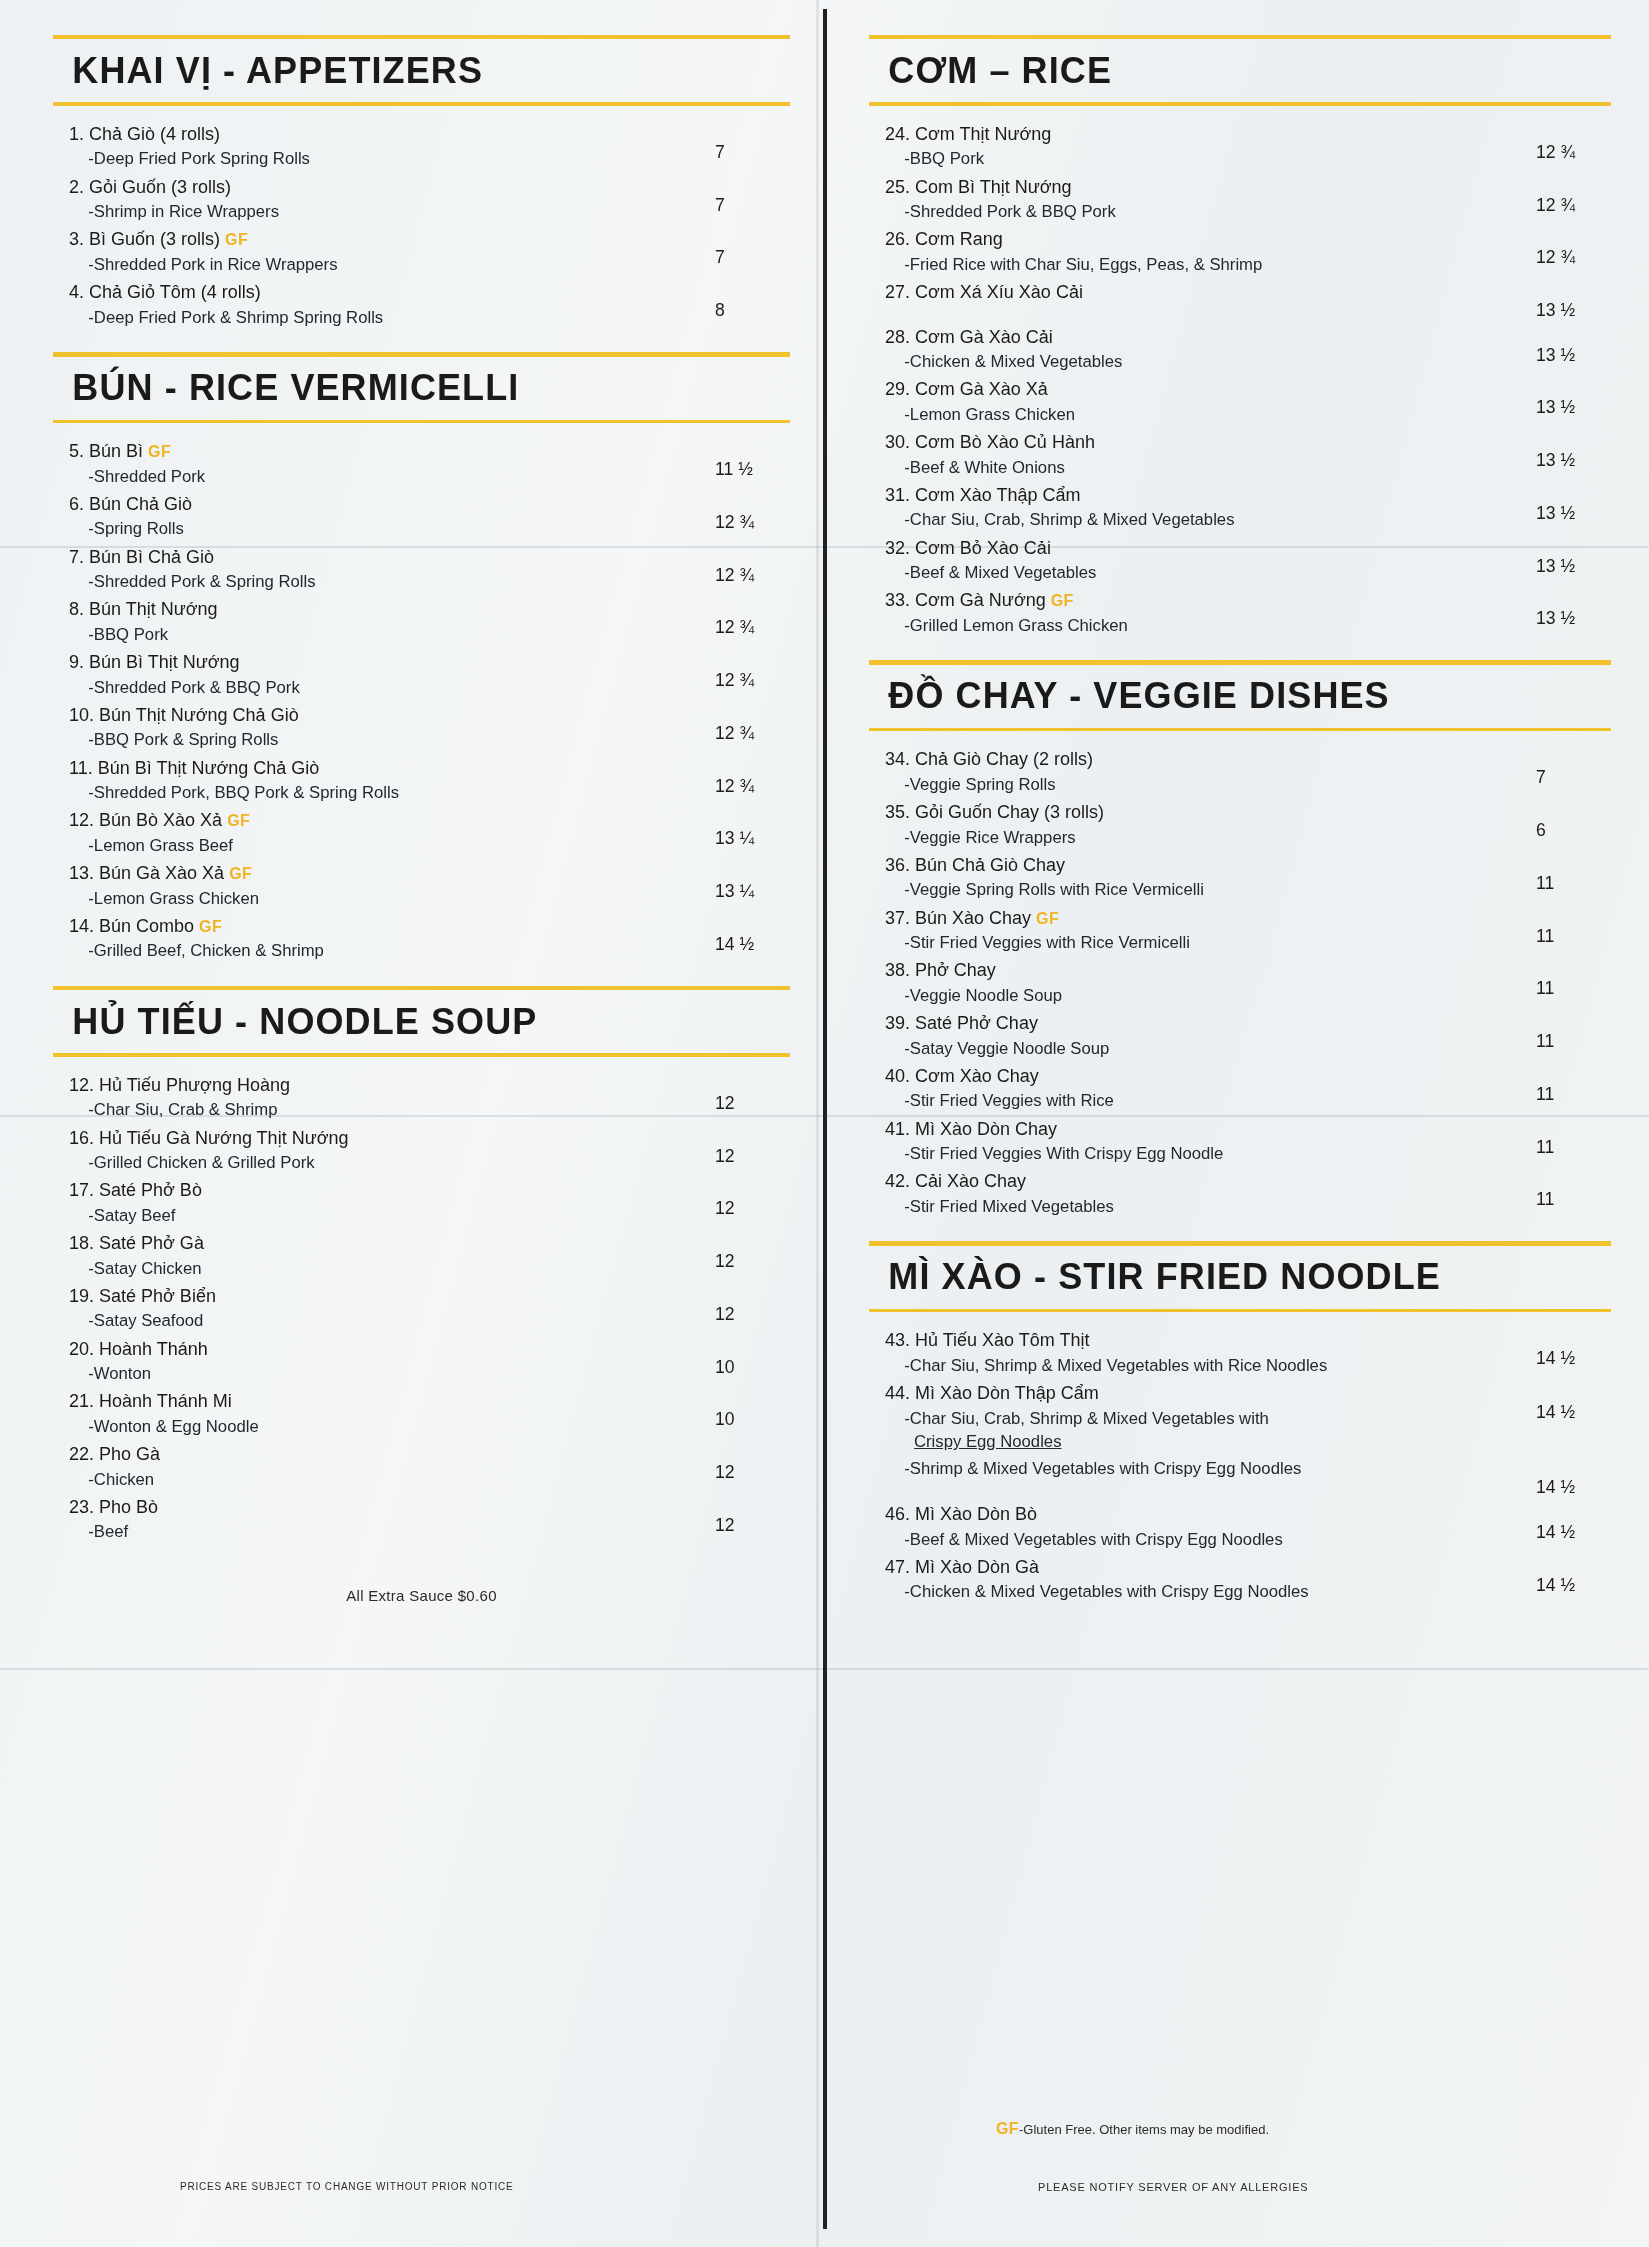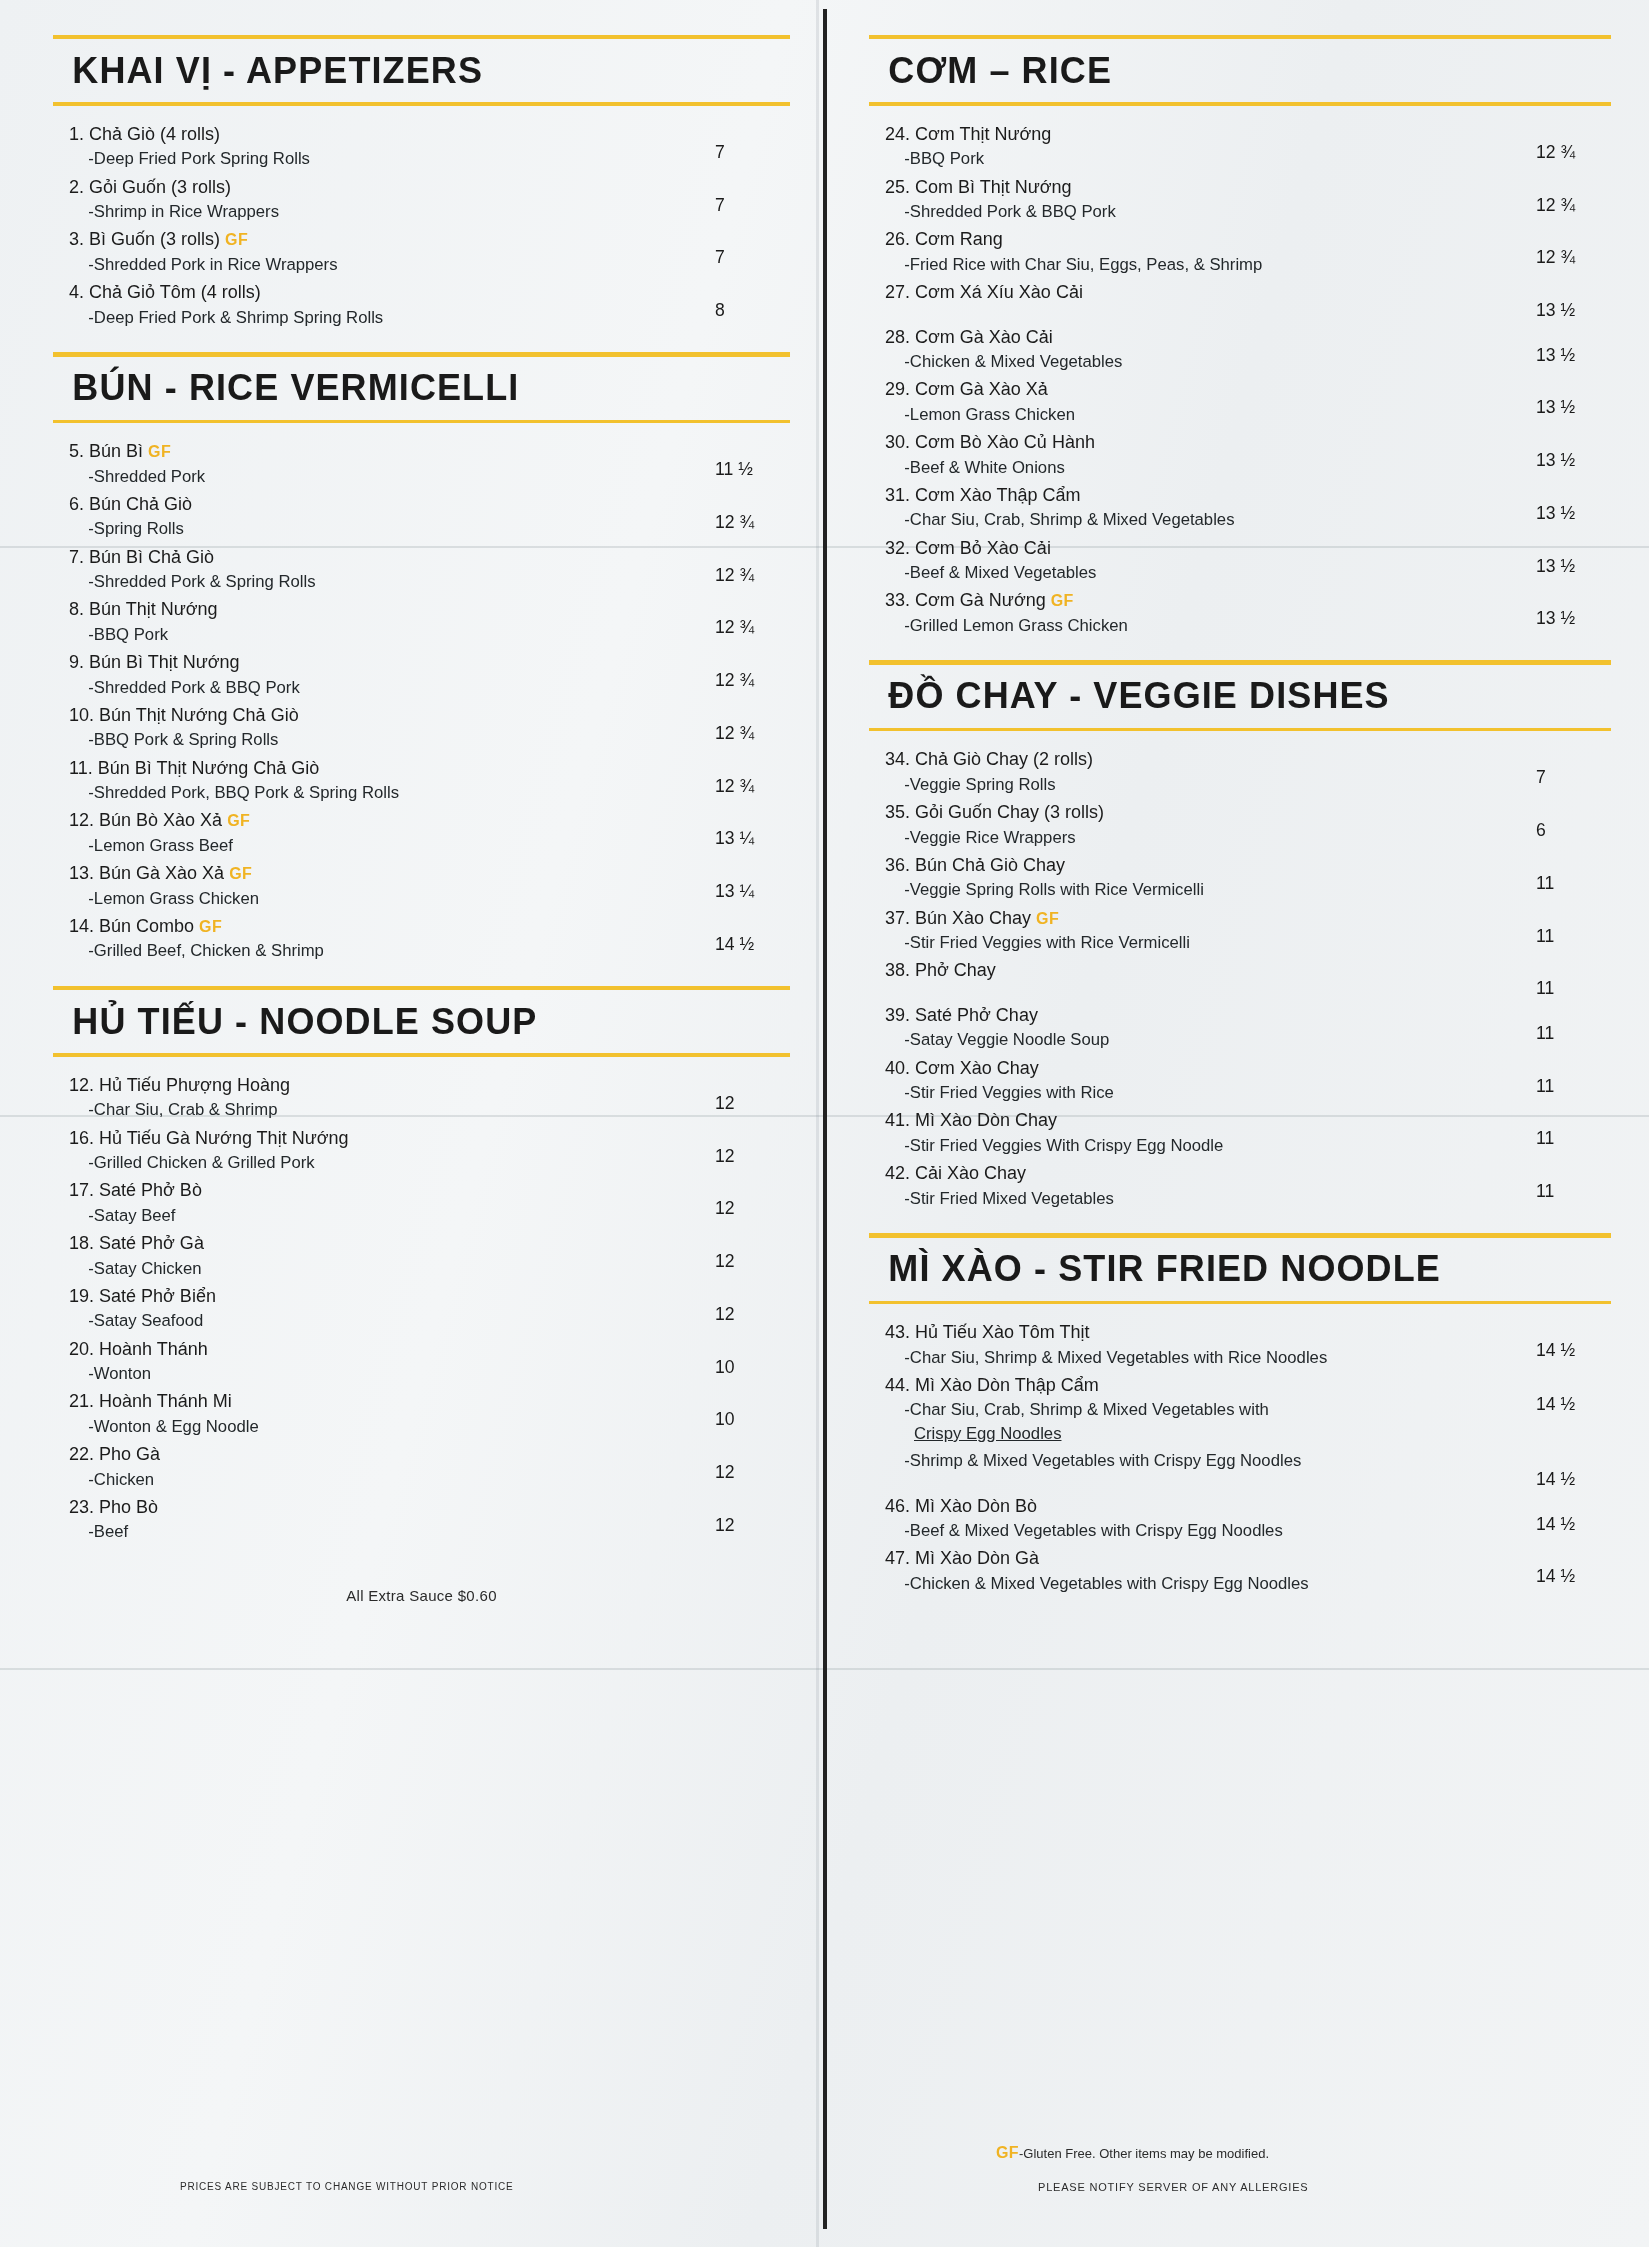--- a/index.html
+++ b/index.html
@@ -143,21 +143,20 @@
     font-size: 11px;
     letter-spacing: 0.8px;
     color: #2b2b2b;
   }
   .gf-note {
     position: absolute;
     left: 996px;
     top: 2120px;
     font-size: 13px;
     color: #2b2b2b;
-    margin-top: 24px;
   }
 </style>
 </head>
 <body>
 
 <div class="page">
   <div class="fold f1"></div>
   <div class="fold f2"></div>
   <div class="fold f3"></div>
   <div class="vfold v1"></div>
@@ -454,20 +453,21 @@
           <div class="item two-line">
             <div class="text">
               <div class="name">37. Bún Xào Chay <span class="gf">GF</span></div>
               <div class="desc">-Stir Fried Veggies with Rice Vermicelli</div>
             </div>
             <div class="price">11</div>
           </div>
           <div class="item two-line">
             <div class="text">
               <div class="name">38. Phở Chay </div>
+              <div class="desc">-Veggie Noodle Soup</div>
             </div>
             <div class="price">11</div>
           </div>
           <div class="item two-line">
             <div class="text">
               <div class="name">39. Saté Phở Chay </div>
               <div class="desc">-Satay Veggie Noodle Soup</div>
             </div>
             <div class="price">11</div>
           </div>

